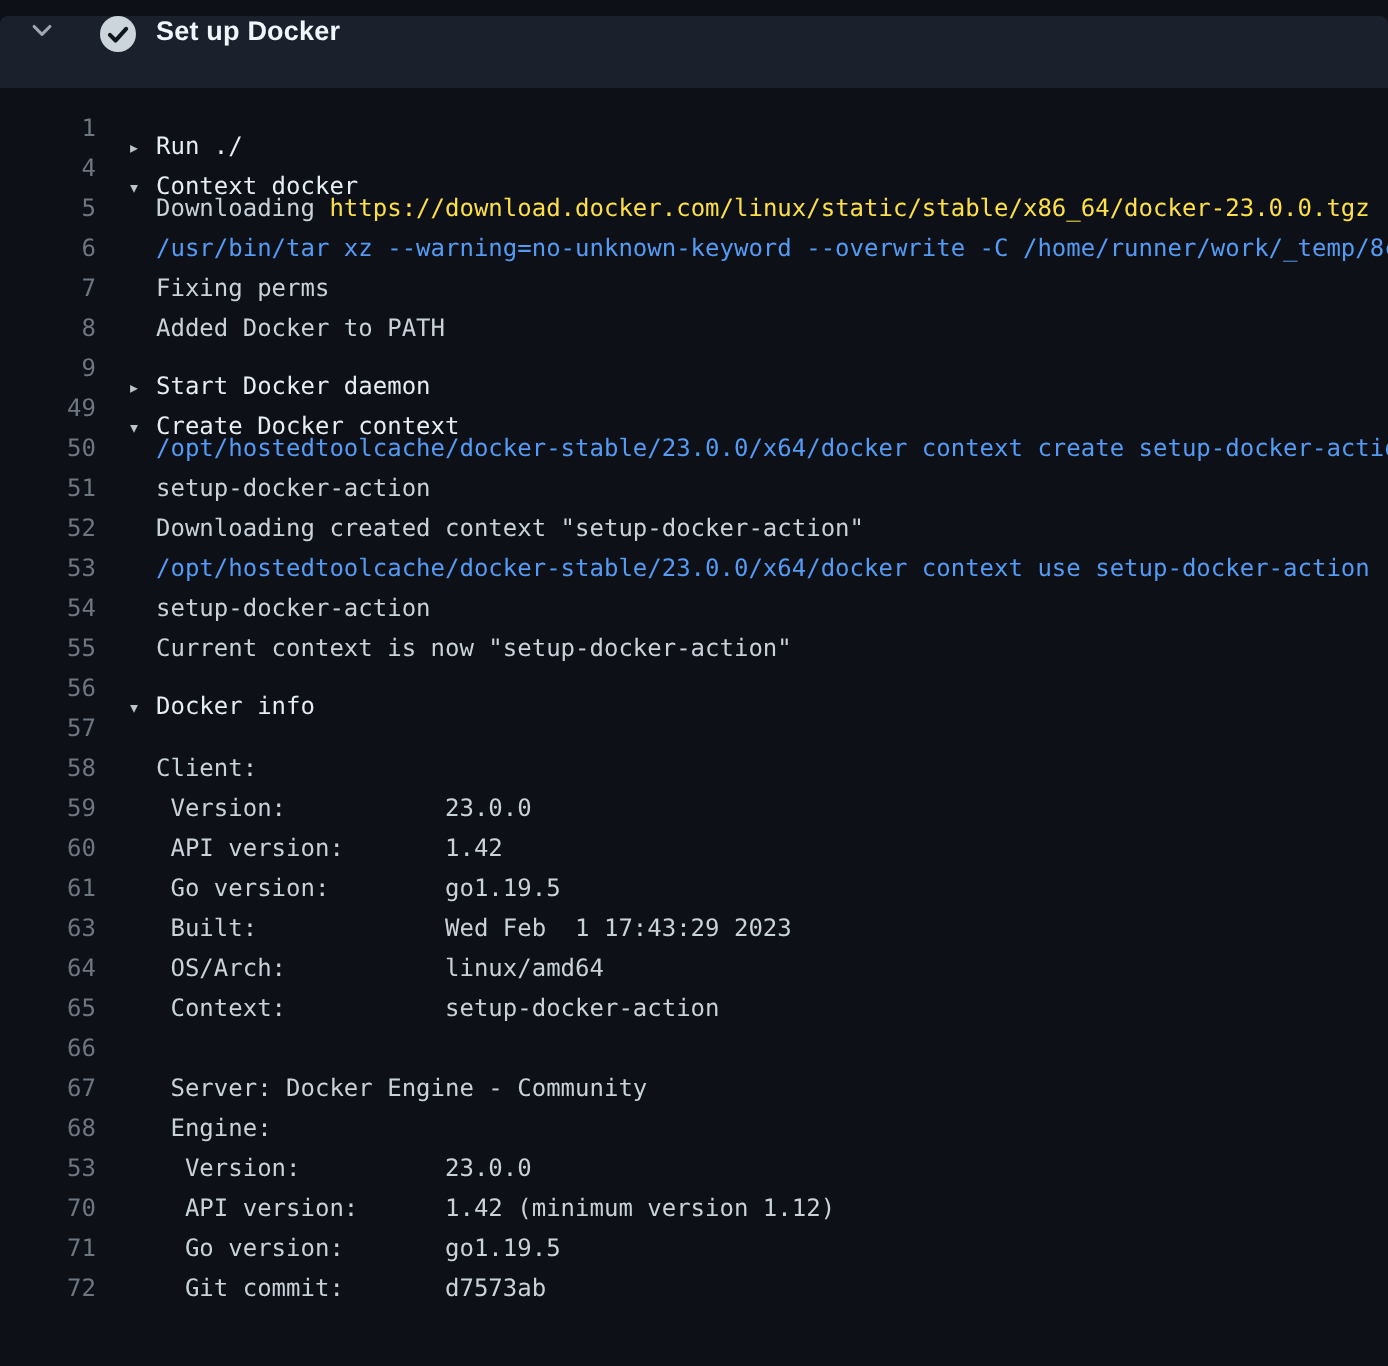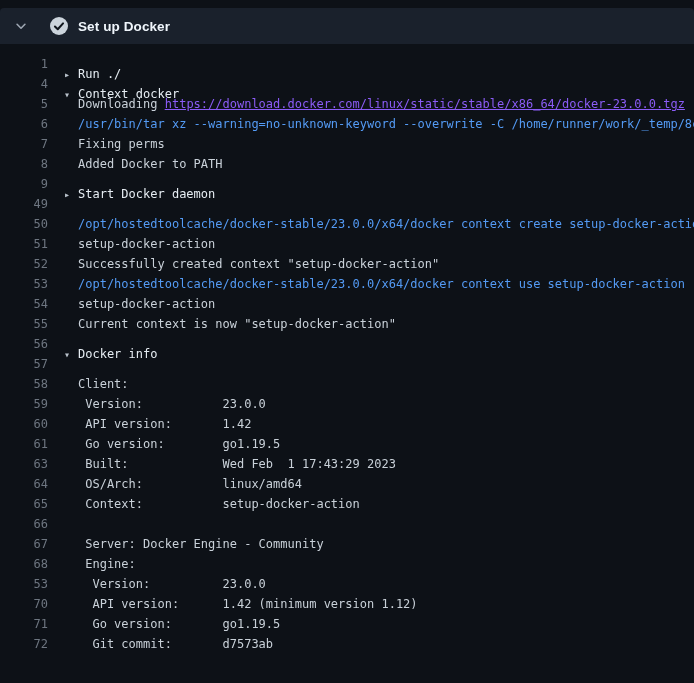--- a/index.html
+++ b/index.html
@@ -6,21 +6,21 @@
   html, body { width:694px; height:683px; overflow:hidden; }
   body {
     background: var(--bg, #0d1117);
     font-family: "DejaVu Sans Mono", "Liberation Mono", monospace;
   }
   .step-header {
     margin-top:8px;
     height:36px;
     background: var(--header-bg, #1a212c);
     display:flex;
-    align-items:center;
+    align-items:flex-start;
     padding:0 14px;
     cursor:pointer;
     border-radius:4px 4px 0 0;
   }
   .chev { width:22px; display:flex; align-items:center; }
   .status-icon { margin-left:14px; margin-right:10px; display:flex; align-items:center; }
   .step-title {
     color:#f0f6fc;
     font-family:"Liberation Sans","DejaVu Sans",sans-serif;
     font-size:13.5px;
@@ -57,21 +57,21 @@
     cursor:pointer;
     margin-top:20px;
   }
   .arrow {
     display:inline-block;
     width:14px;
     color:#bac3cc;
     font-size:10px;
   }
   .line-content.command { color: var(--command-blue, #549bf5); }
-  .log-link { text-decoration:underline; cursor:pointer; color:#8b5cf6; }
+  .log-link { cursor:pointer; color:#fde047; }
 </style>
 </head>
 <body>
 
 <div class="step-header">
   <span class="chev">
     <svg width="14" height="14" viewBox="0 0 16 16" fill="none">
       <path d="M3.5 6 8 10.5 12.5 6" stroke="#9ea7b3" stroke-width="1.8" stroke-linecap="round" stroke-linejoin="round"></path>
     </svg>
   </span>
@@ -85,24 +85,24 @@
 </div>
 
 <div class="log">
     <div class="log-row"><span class="line-num">1</span><span class="line-content group-collapsed"><span class="arrow">▸</span><span>Run ./</span></span></div>
     <div class="log-row"><span class="line-num">4</span><span class="line-content group-expanded"><span class="arrow">▾</span><span>Context docker</span></span></div>
     <div class="log-row"><span class="line-num">5</span><span class="line-content link"><span>Downloading </span><span class="log-link">https://download.docker.com/linux/static/stable/x86_64/docker-23.0.0.tgz</span></span></div>
     <div class="log-row"><span class="line-num">6</span><span class="line-content command">/usr/bin/tar xz --warning=no-unknown-keyword --overwrite -C /home/runner/work/_temp/8c93</span></div>
     <div class="log-row"><span class="line-num">7</span><span class="line-content text">Fixing perms</span></div>
     <div class="log-row"><span class="line-num">8</span><span class="line-content text">Added Docker to PATH</span></div>
     <div class="log-row"><span class="line-num">9</span><span class="line-content group-collapsed"><span class="arrow">▸</span><span>Start Docker daemon</span></span></div>
-    <div class="log-row"><span class="line-num">49</span></div>
+    <div class="log-row"><span class="line-num">49</span><span class="line-content group-expanded"><span class="arrow">▾</span><span>Create Docker context</span></span></div>
     <div class="log-row"><span class="line-num">50</span><span class="line-content command">/opt/hostedtoolcache/docker-stable/23.0.0/x64/docker context create setup-docker-action</span></div>
     <div class="log-row"><span class="line-num">51</span><span class="line-content text">setup-docker-action</span></div>
-    <div class="log-row"><span class="line-num">52</span><span class="line-content text">Successfully created context "setup-docker-action"</span></div>
+    <div class="log-row"><span class="line-num">52</span><span class="line-content text">Downloading created context "setup-docker-action"</span></div>
     <div class="log-row"><span class="line-num">53</span><span class="line-content command">/opt/hostedtoolcache/docker-stable/23.0.0/x64/docker context use setup-docker-action</span></div>
     <div class="log-row"><span class="line-num">54</span><span class="line-content text">setup-docker-action</span></div>
     <div class="log-row"><span class="line-num">55</span><span class="line-content text">Current context is now "setup-docker-action"</span></div>
     <div class="log-row"><span class="line-num">56</span><span class="line-content group-expanded"><span class="arrow">▾</span><span>Docker info</span></span></div>
     <div class="log-row"><span class="line-num">57</span></div>
     <div class="log-row"><span class="line-num">58</span><span class="line-content text">Client:</span></div>
     <div class="log-row"><span class="line-num">59</span><span class="line-content text"> Version:           23.0.0</span></div>
     <div class="log-row"><span class="line-num">60</span><span class="line-content text"> API version:       1.42</span></div>
     <div class="log-row"><span class="line-num">61</span><span class="line-content text"> Go version:        go1.19.5</span></div>
     <div class="log-row"><span class="line-num">63</span><span class="line-content text"> Built:             Wed Feb  1 17:43:29 2023</span></div>

